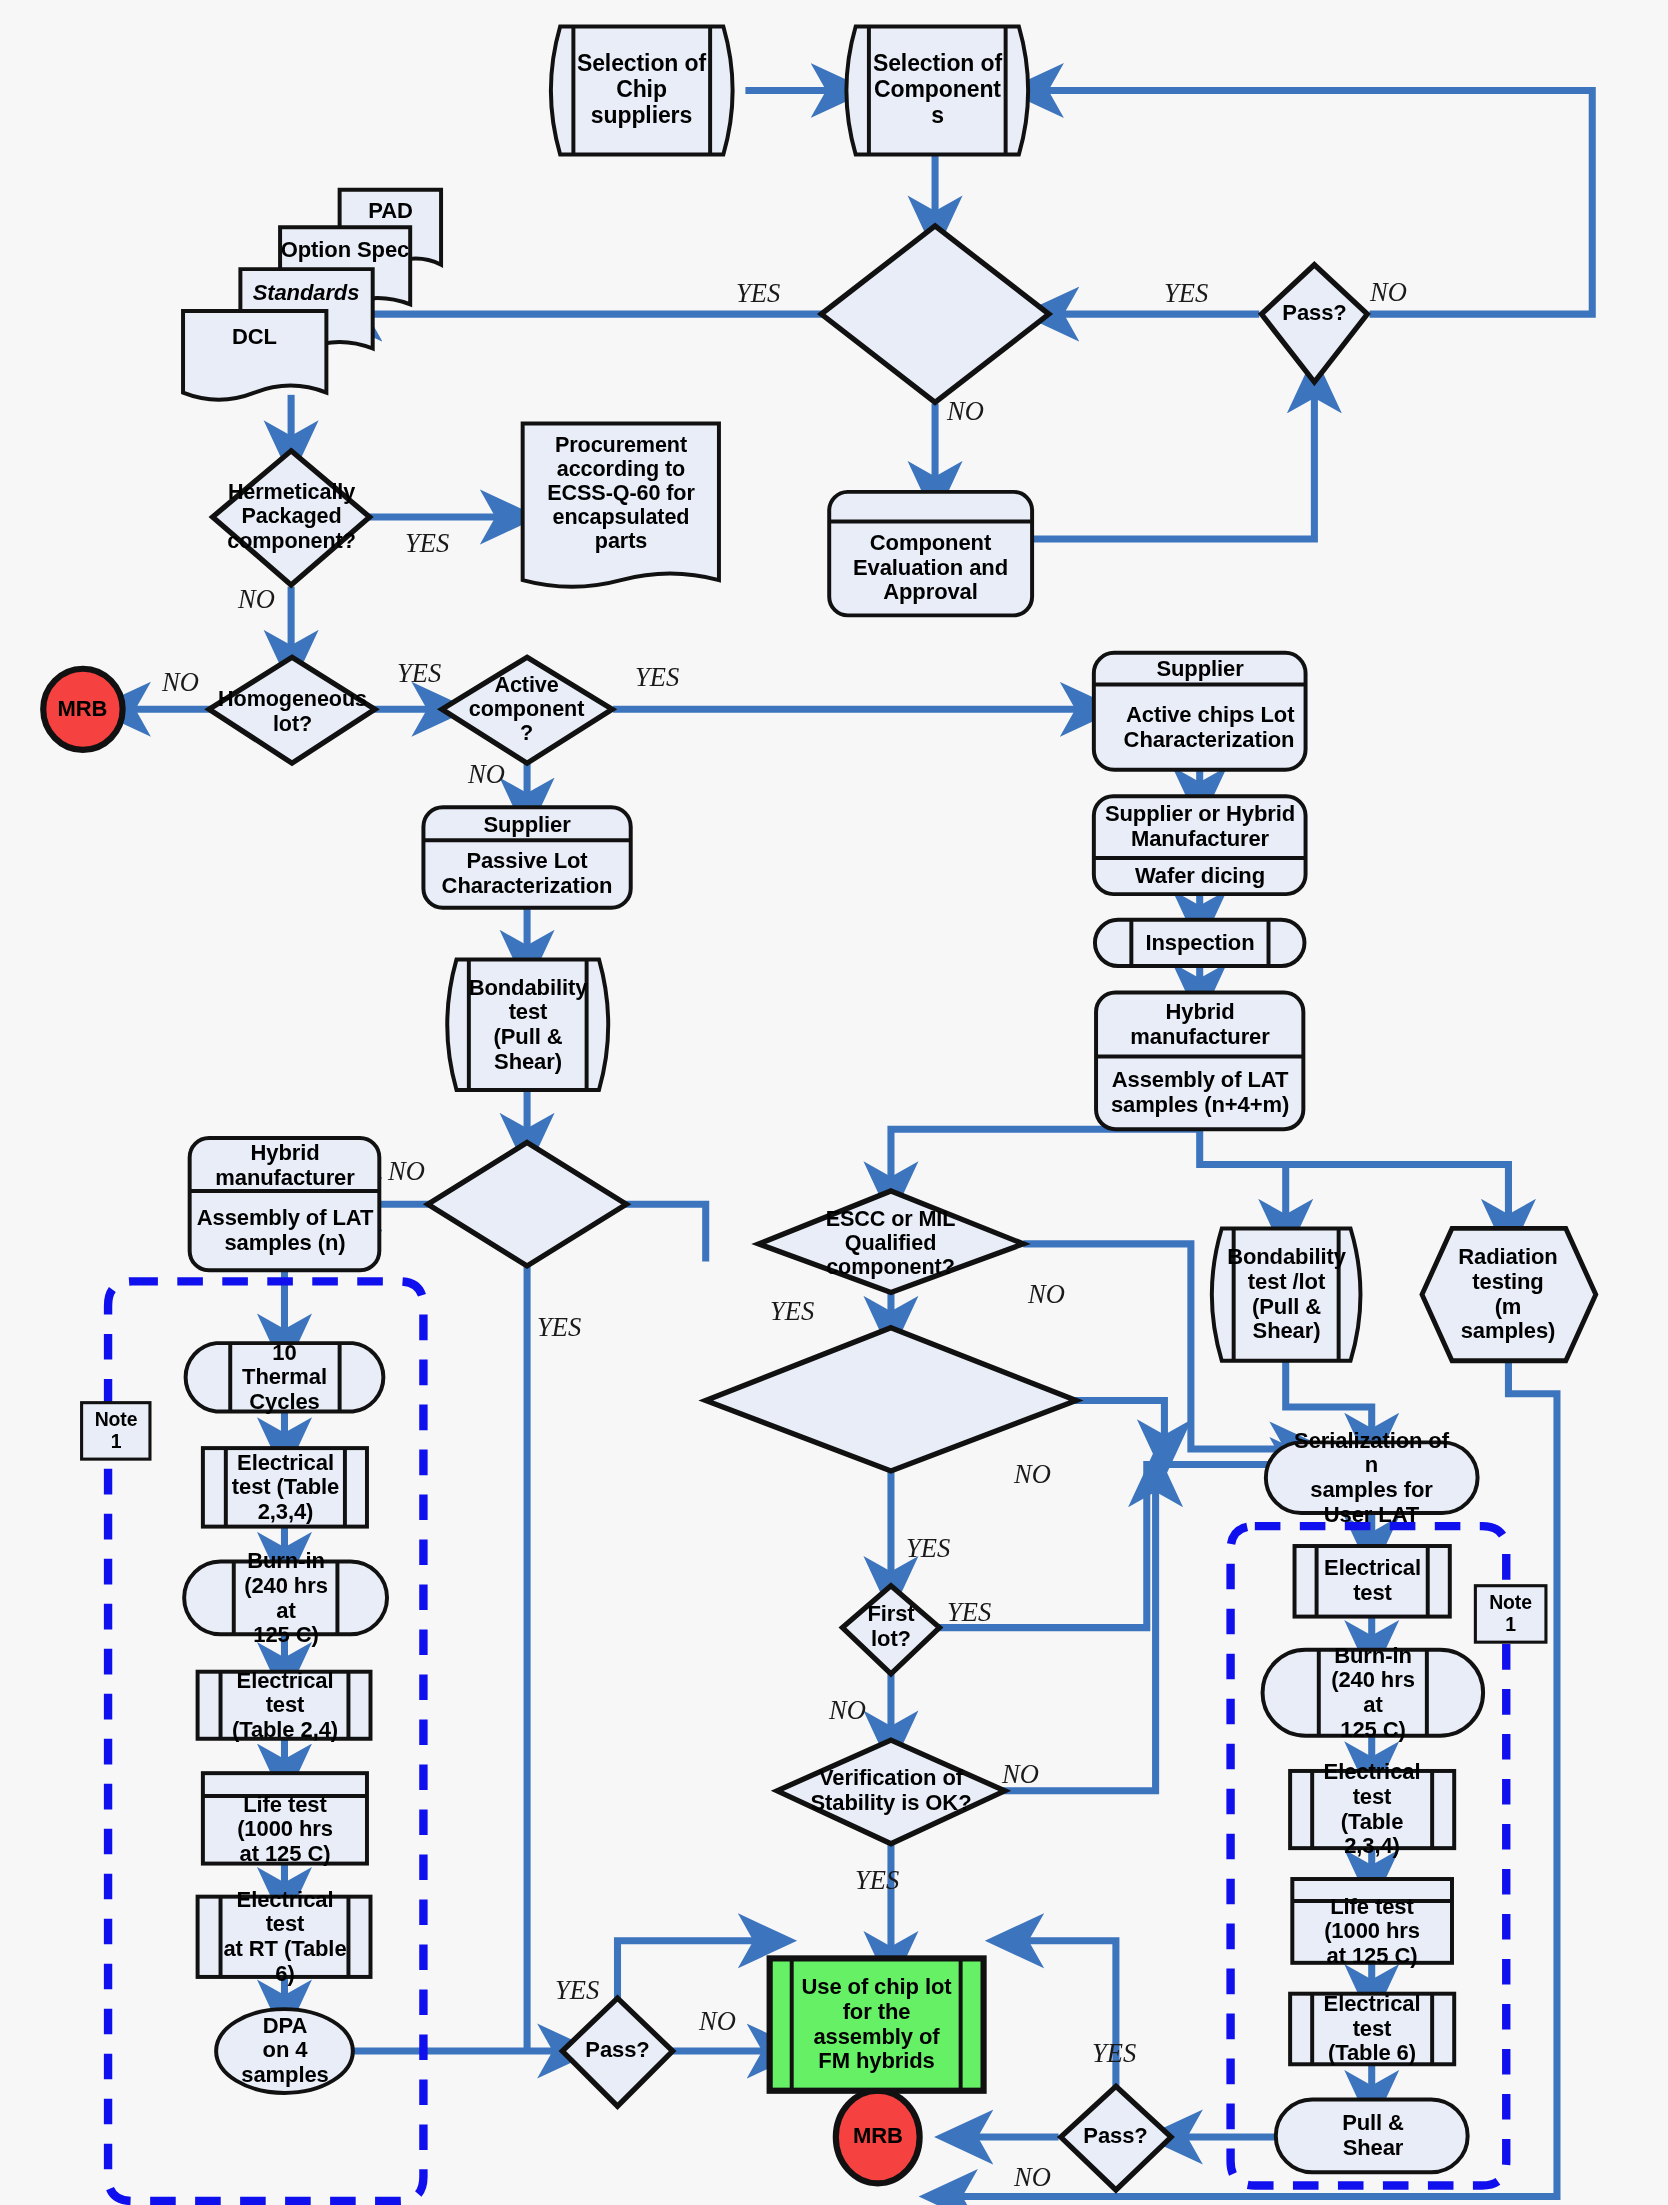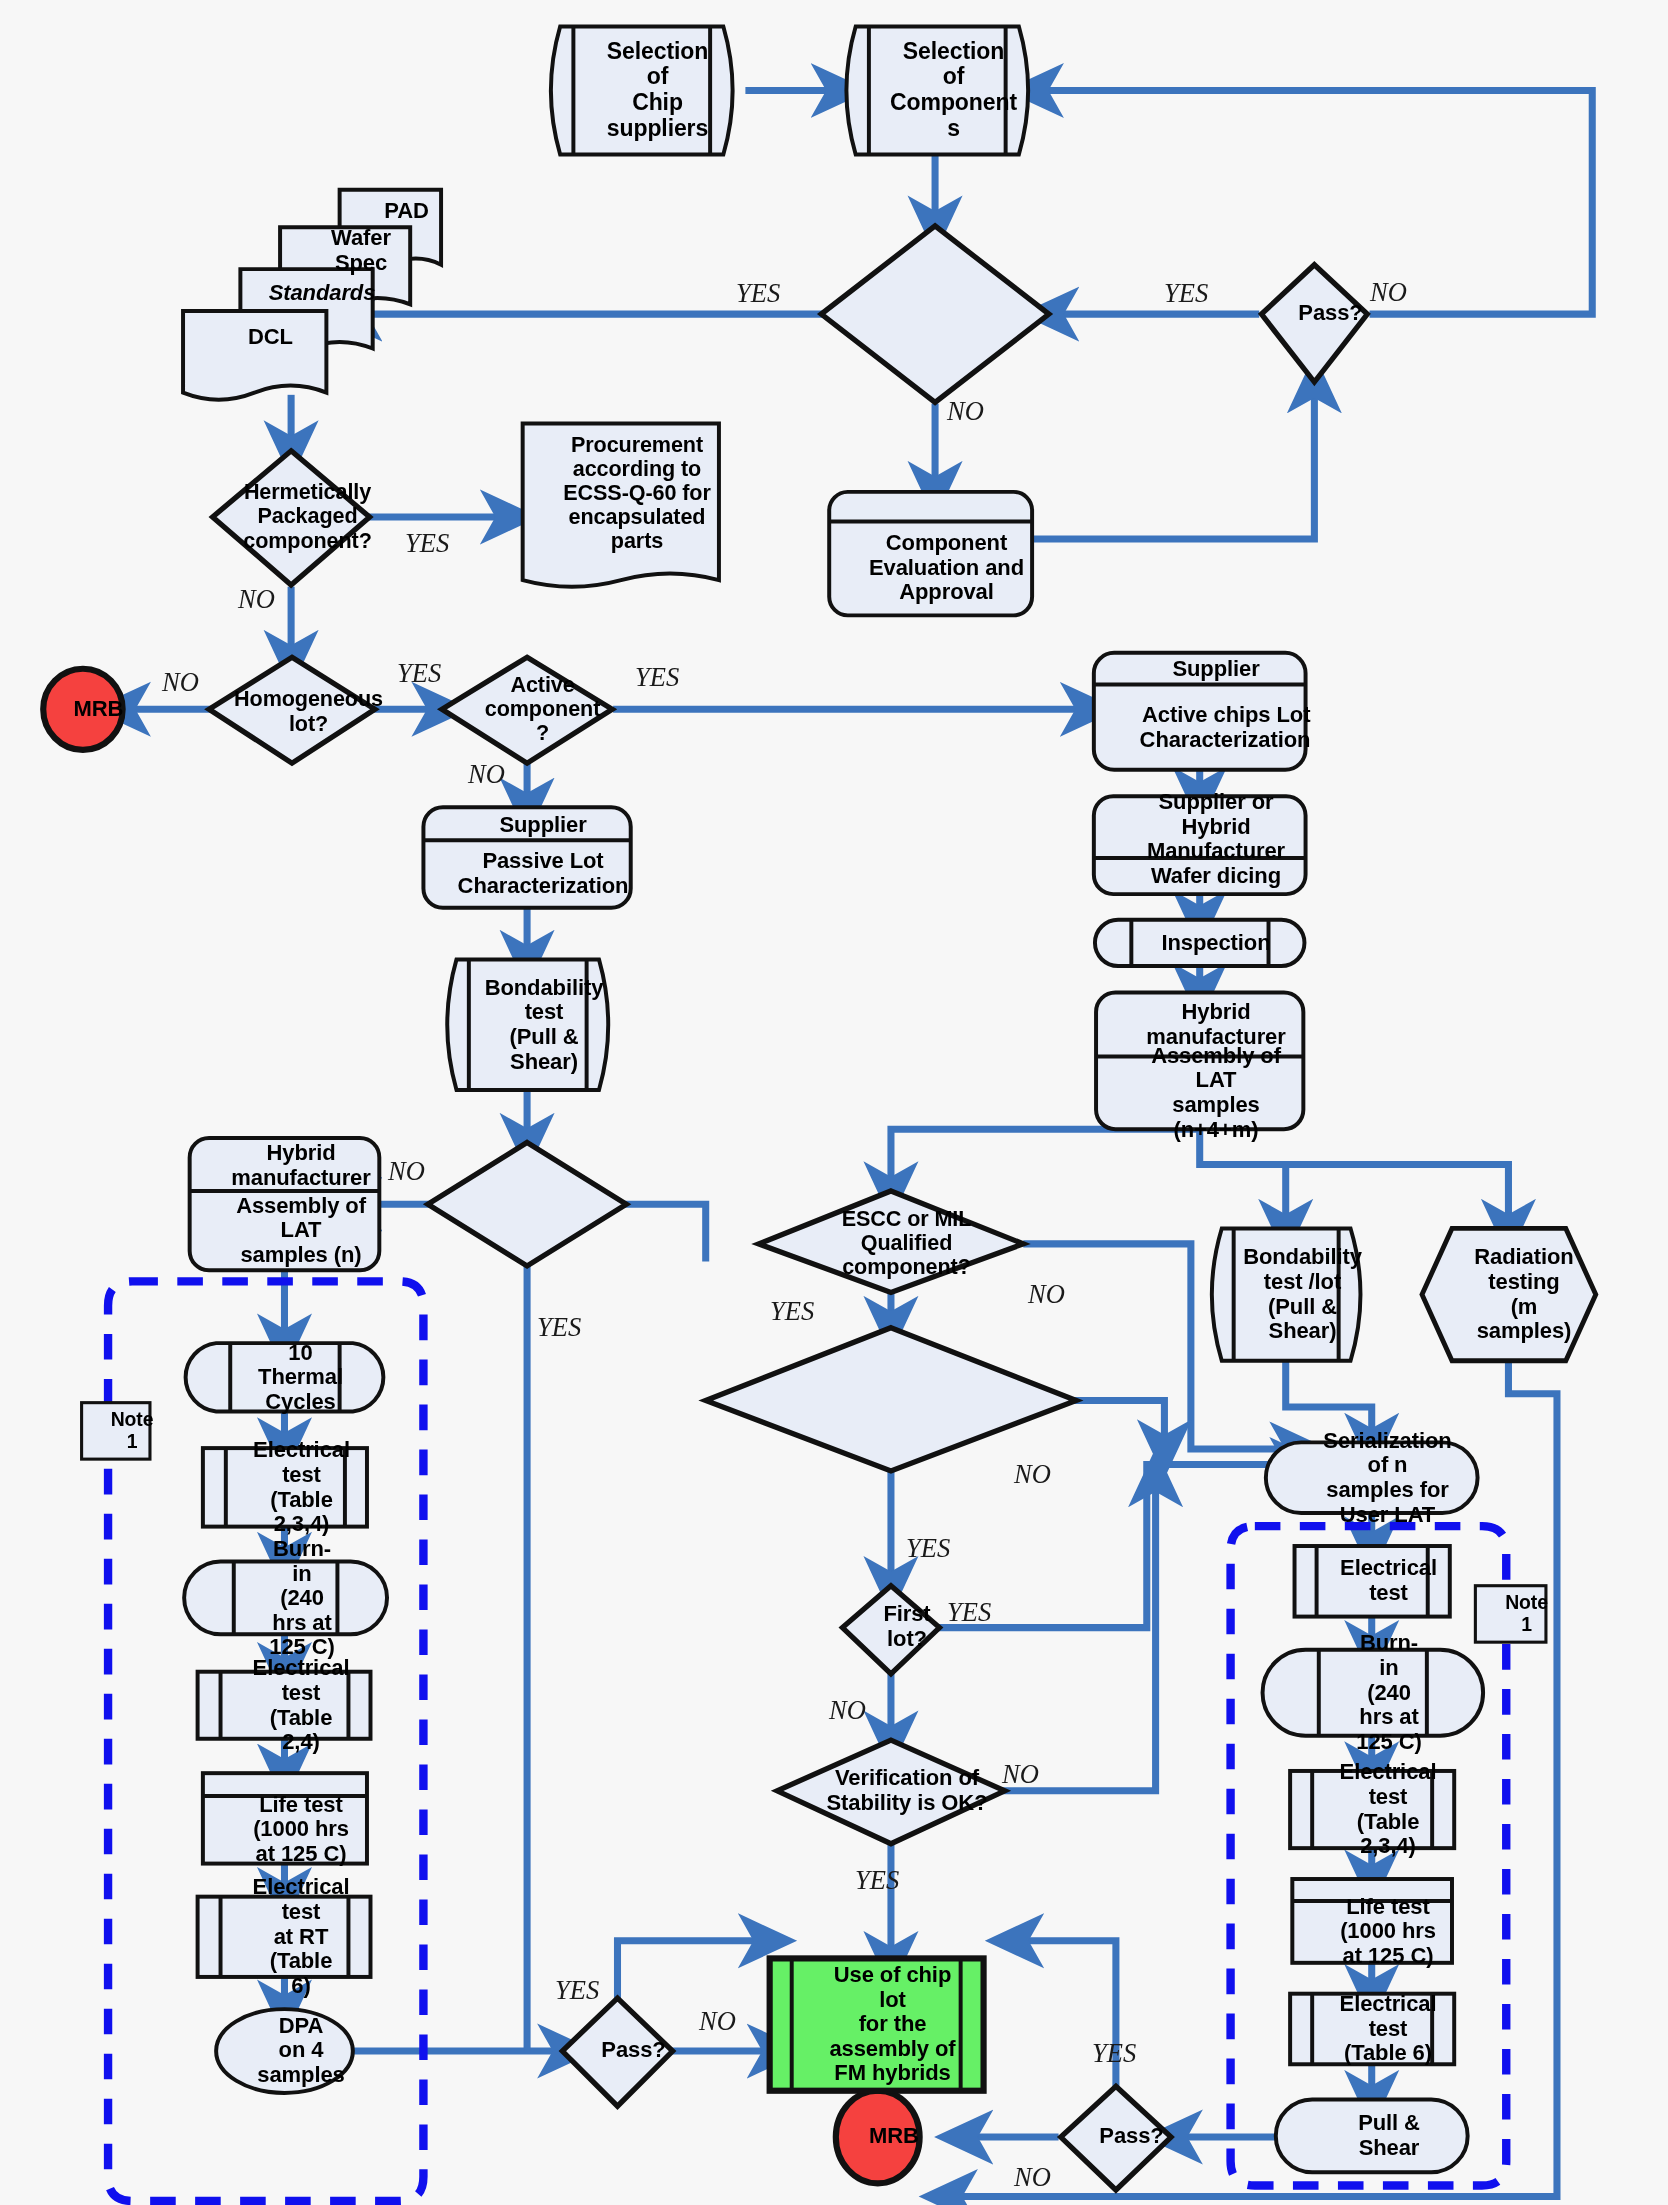--- a/index.html
+++ b/index.html
@@ -2,21 +2,21 @@
 <html style="font-size:7px"><head>
 <meta charset="utf-8">
 <style>
   html,body{margin:0;padding:0;background:#ffffff;}
   body{font-family:"Liberation Sans",sans-serif;}
   #page{position:relative;width:1669px;height:2438px;background:#ffffff;overflow:hidden;}
   #canvas{position:absolute;left:0;top:0;width:1669px;height:2254px;background:#f7f7f7;}
   svg.layer{position:absolute;left:0;top:0;width:1669px;height:2254px;}
   .node{position:absolute;box-sizing:border-box;display:flex;align-items:center;justify-content:center;
         text-align:center;color:#000;font-family:"Liberation Sans",sans-serif;font-weight:700;
-        line-height:1.12;letter-spacing:-0.1px;padding-left:32px;}
+        line-height:1.12;letter-spacing:-0.1px;}
   .lbl{position:absolute;font-family:"Liberation Serif",serif;font-style:italic;font-weight:400;
        color:#1a1a1a;white-space:nowrap;}
 </style>
 </head>
 <body>
 
 <div id="page">
   <div id="canvas">
 
   <svg class="layer" viewBox="0 0 3784 5110">
@@ -310,21 +310,21 @@
         <line x1="1795" y1="4443" x2="1795" y2="4737" stroke-width="9"></line>
         <line x1="2178" y1="4443" x2="2178" y2="4737" stroke-width="9"></line>
       </g>
     </g>
   </svg>
 
   <div class="node" style="left:573px;top:27px;width:137px;height:126px;font-size:23px;">Selection of<br>Chip<br>suppliers</div>
   <div class="node" style="left:869px;top:27px;width:137px;height:126px;font-size:23px;">Selection of<br>Component<br>s</div>
   <div class="node" style="left:1266px;top:296px;width:97px;height:35px;font-size:22px;">Pass?</div>
   <div class="node" style="left:340px;top:194px;width:101px;height:35px;font-size:22px;">PAD</div>
-  <div class="node" style="left:280px;top:233px;width:130px;height:35px;font-size:22px;">Wafer Spec</div>
+  <div class="node" style="left:280px;top:233px;width:130px;height:35px;font-size:22px;">Option Spec</div>
   <div class="node" style="left:240px;top:276px;width:132px;height:35px;font-size:22px;font-style:italic;">Standards</div>
   <div class="node" style="left:183px;top:320px;width:143px;height:35px;font-size:22px;">DCL</div>
   <div class="node" style="left:523px;top:427px;width:196px;height:132px;font-size:21.6px;">Procurement<br>according to<br>ECSS-Q-60 for<br>encapsulated<br>parts</div>
   <div class="node" style="left:830px;top:523px;width:201px;height:90px;font-size:22px;">Component<br>Evaluation and<br>Approval</div>
   <div class="node" style="left:190px;top:468px;width:203px;height:97px;font-size:21.6px;">Hermetically<br>Packaged<br>component?</div>
   <div class="node" style="left:191px;top:683px;width:203px;height:57px;font-size:21.6px;">Homogeneous<br>lot?</div>
   <div class="node" style="left:43px;top:692px;width:79px;height:34px;font-size:22px;">MRB</div>
   <div class="node" style="left:456px;top:667px;width:141px;height:84px;font-size:21.6px;">Active<br>component<br>?</div>
   <div class="node" style="left:1095px;top:656px;width:210px;height:27px;font-size:22px;">Supplier</div>
   <div class="node" style="left:1104px;top:689px;width:210px;height:77px;font-size:22px;text-align:right;">Active chips Lot<br>Characterization</div>

